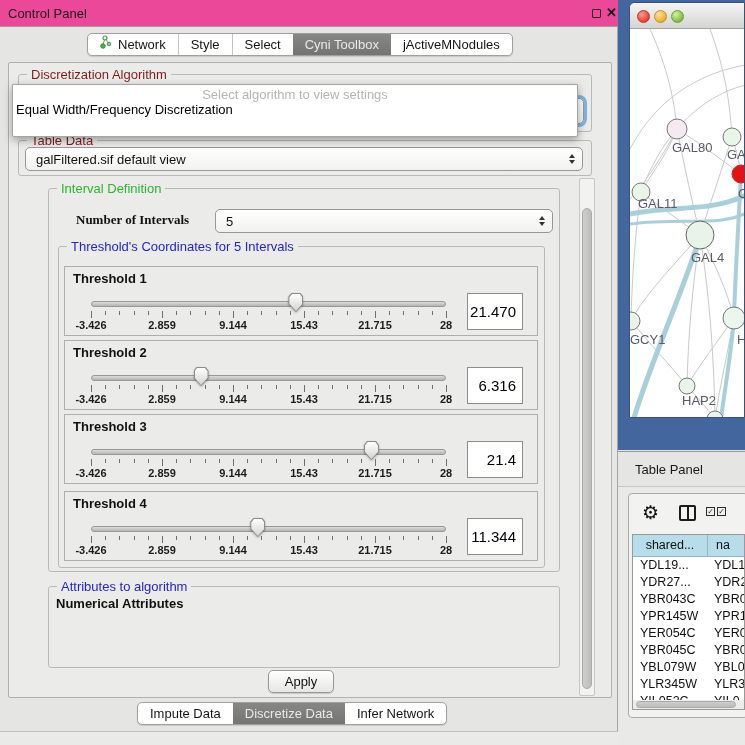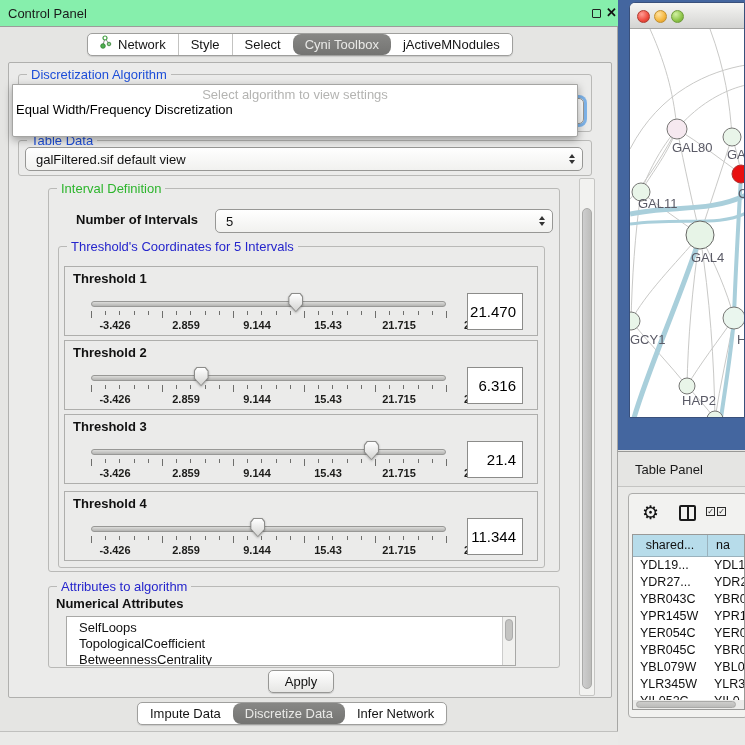--- a/index.html
+++ b/index.html
@@ -2,43 +2,43 @@
 <html><head>
 <meta charset="utf-8">
 <style>
   * { margin:0; padding:0; box-sizing:border-box; }
   html,body { width:745px; height:745px; }
   body { font-family:"Liberation Sans", sans-serif; background:#e5e5e3; position:relative; overflow:hidden; }
   .abs { position:absolute; }
 
   
   #left-window { left:0; top:0; width:618px; height:745px; background:#e5e5e3; border-right:1px solid #a6a6a4; }
-  #titlebar { left:0; top:0; width:618px; height:27px; background:#86efac; border-bottom:1px solid #9c9c9a; }
+  #titlebar { left:0; top:0; width:618px; height:27px; background:#ec4899; border-bottom:1px solid #9c9c9a; }
   #titlebar .title { position:absolute; left:8px; top:6px; font-size:13px; color:#1a1a1a; }
   .float-icon { position:absolute; left:592px; top:9px; width:9px; height:9px; border:1.5px solid #222; border-radius:1px; }
   .close-icon { position:absolute; left:606px; top:5px; font-size:13px; font-weight:bold; color:#111; }
 
   
   .segstrip { position:absolute; height:23px; display:flex; background:#fff; border:1px solid #9f9f9d; border-radius:5px; overflow:hidden; box-shadow:0 1px 1px rgba(0,0,0,0.12); }
   .seg { display:flex; align-items:center; padding:0 12px; font-size:13px; color:#141414; line-height:21px; white-space:nowrap; }
   .seg + .seg { border-left:1px solid #c3c3c1; }
-  .seg.active { background:linear-gradient(#878785,#747472); color:#e9e9e7; border-left:none;border-radius:8px; }
+  .seg.active { background:linear-gradient(#878785,#747472); color:#e9e9e7; border-left:none; }
   .seg.active + .seg { border-left:none; }
   #top-tabs { left:87px; top:33px; }
   #bottom-tabs { left:137px; top:702px; }
   .net-ico { margin-right:6px; }
 
   
   #content-panel { left:8px; top:62px; width:604px; height:636px; background:#ebebea; border:1px solid #b0b0ae; border-radius:2px; }
 
   .fieldset { position:absolute; border:1px solid #b9b9b7; border-radius:3px; }
   .legend { position:absolute; top:-8px; left:8px; background:#ebebea; padding:0 4px; font-size:13px; line-height:15px; white-space:nowrap; }
   .legend.green { color:#2db52d; }
   .legend.blue { color:#2525cc; }
-  .legend.plain { color:#1d4ed8; }
+  .legend.plain { color:#7f1d1d; }
 
   
   .combo { position:absolute; background:linear-gradient(#ffffff,#f1f1ef); border:1px solid #97979б; border:1px solid #979795; border-radius:5px; font-size:13px; color:#111; }
   .combo .val { position:absolute; left:10px; top:50%; transform:translateY(-50%); }
   .arrows { position:absolute; right:7px; top:50%; transform:translateY(-50%); display:flex; flex-direction:column; gap:2px; }
   .arr-up { width:0; height:0; border-left:3.5px solid transparent; border-right:3.5px solid transparent; border-bottom:4.5px solid #333; }
   .arr-dn { width:0; height:0; border-left:3.5px solid transparent; border-right:3.5px solid transparent; border-top:4.5px solid #333; }
   .focusring { box-shadow:0 0 0 3px #7eb3e8; }
 
   
@@ -56,21 +56,21 @@
   .threshold-panel .t-title { position:absolute; left:8px; top:4px; font-size:13px; font-weight:bold; color:#111; }
   .slider-track { position:absolute; left:26px; top:34px; width:355px; height:6px; background:linear-gradient(#dcdcda,#b4b4b2); border:1px solid #98989 6; border:1px solid #989896; border-radius:3px; }
   .slider-thumb-wrap { position:absolute; top:26px; width:15px; height:19px; filter:drop-shadow(0 1px 1px rgba(0,0,0,0.3)); }
   .slider-thumb-outer { width:100%; height:100%; background:#8c8c8a; clip-path:polygon(20% 0,80% 0,100% 20%,100% 58%,50% 100%,0 58%,0 20%); }
   .slider-thumb-inner { position:absolute; inset:1px; background:linear-gradient(#ffffff,#d4d4d2); clip-path:polygon(20% 0,80% 0,100% 20%,100% 58%,50% 100%,0 58%,0 20%); }
   .ticks { position:absolute; left:26px; top:44px; width:356px; height:8px; }
   .tick { position:absolute; width:1px; background:#6e6e6c; top:0; }
   .tick.major { height:7px; }
   .tick.minor { height:4px; }
   .tick-labels { position:absolute; left:26px; top:52px; width:356px; height:13px; }
-  .tick-labels span { position:absolute; transform:translateX(-50%); font-size:11px; font-weight:bold; color:#1c1c1a; white-space:nowrap;margin-left:24px; }
+  .tick-labels span { position:absolute; transform:translateX(-50%); font-size:11px; font-weight:bold; color:#1c1c1a; white-space:nowrap; }
   .value-field { position:absolute; left:402px; top:26px; width:56px; height:37px; background:#fff; border:1px solid #8c8c8a; font-size:15px; color:#000; text-align:right; line-height:35px; padding-right:6px; }
 
   
   #attr-list { left:66px; top:616px; width:450px; height:50px; background:#fff; border:1px solid #a8a8a6; overflow:hidden; }
   .list-item { font-size:13px; color:#111; line-height:16px; padding-left:12px; white-space:nowrap; }
   #attr-list .vsb { position:absolute; right:0; top:0; width:13px; height:100%; background:#f1f1ef; border-left:1px solid #cccccb; }
   #attr-list .vsb .thumb { position:absolute; left:2px; top:2px; width:8px; height:22px; background:#c4c4c2; border:1px solid #ababab; border-radius:4px; }
 
   #apply-btn { left:268px; top:670px; width:66px; height:23px; background:linear-gradient(#ffffff,#e6e6e4); border:1px solid #979795; border-radius:5px; font-size:13px; color:#111; text-align:center; line-height:21px; box-shadow:0 1px 1px rgba(0,0,0,0.15); }
 
@@ -174,21 +174,21 @@
       </span>
   </div>
 
   <div id="main-vscroll" class="abs">
     <div class="thumb"></div>
   </div>
 
   <div class="fieldset" style="left:48px; top:188px; width:512px; height:384px;">
     <span class="legend green">Interval Definition</span>
   </div>
-  <div class="abs" style="left:76px; top:208px; height:24px; line-height:24px; font-size:13px; font-weight:bold; color:#111;">Number of Intervals</div>
+  <div class="abs" style="left:76px; top:208px; height:24px; line-height:24px; font-size:13px; font-weight:bold; color:#111;font-family:Liberation Serif, serif;">Number of Intervals</div>
   <div class="combo" style="left:215px; top:209px; width:338px; height:24px;">
     <span class="val">5</span>
     <span class="arrows">
         <span class="arr-up"></span>
         <span class="arr-dn"></span>
       </span>
   </div>
 
   <div class="fieldset" style="left:58px; top:246px; width:487px; height:322px;">
     <span class="legend blue">Threshold's Coordinates for 5 Intervals</span>
@@ -372,30 +372,20 @@
         <span style="left: 284px;">21.715</span>
         <span style="left: 355px;">28</span>
       </div>
     <div class="value-field">11.344</div>
   </div>
 
   <div class="fieldset" style="left:48px; top:586px; width:512px; height:82px;">
     <span class="legend blue">Attributes to algorithm</span>
   </div>
   <div class="abs" style="left:56px; top:596px; font-size:13px; font-weight:bold; color:#111;">Numerical Attributes</div>
-  <div id="attr-list" class="abs">
-    <div class="list-items" style="padding-top:3px;">
-        <div class="list-item">SelfLoops</div>
-        <div class="list-item">TopologicalCoefficient</div>
-        <div class="list-item">BetweennessCentrality</div>
-      </div>
-    <div class="vsb">
-        <div class="thumb"></div>
-      </div>
-  </div>
 
   <div id="apply-btn" class="abs">Apply</div>
 
   <div id="bottom-tabs" class="segstrip">
     <div class="seg">
         <span>Impute Data</span>
       </div>
     <div class="seg active">
         <span>Discretize Data</span>
       </div>

